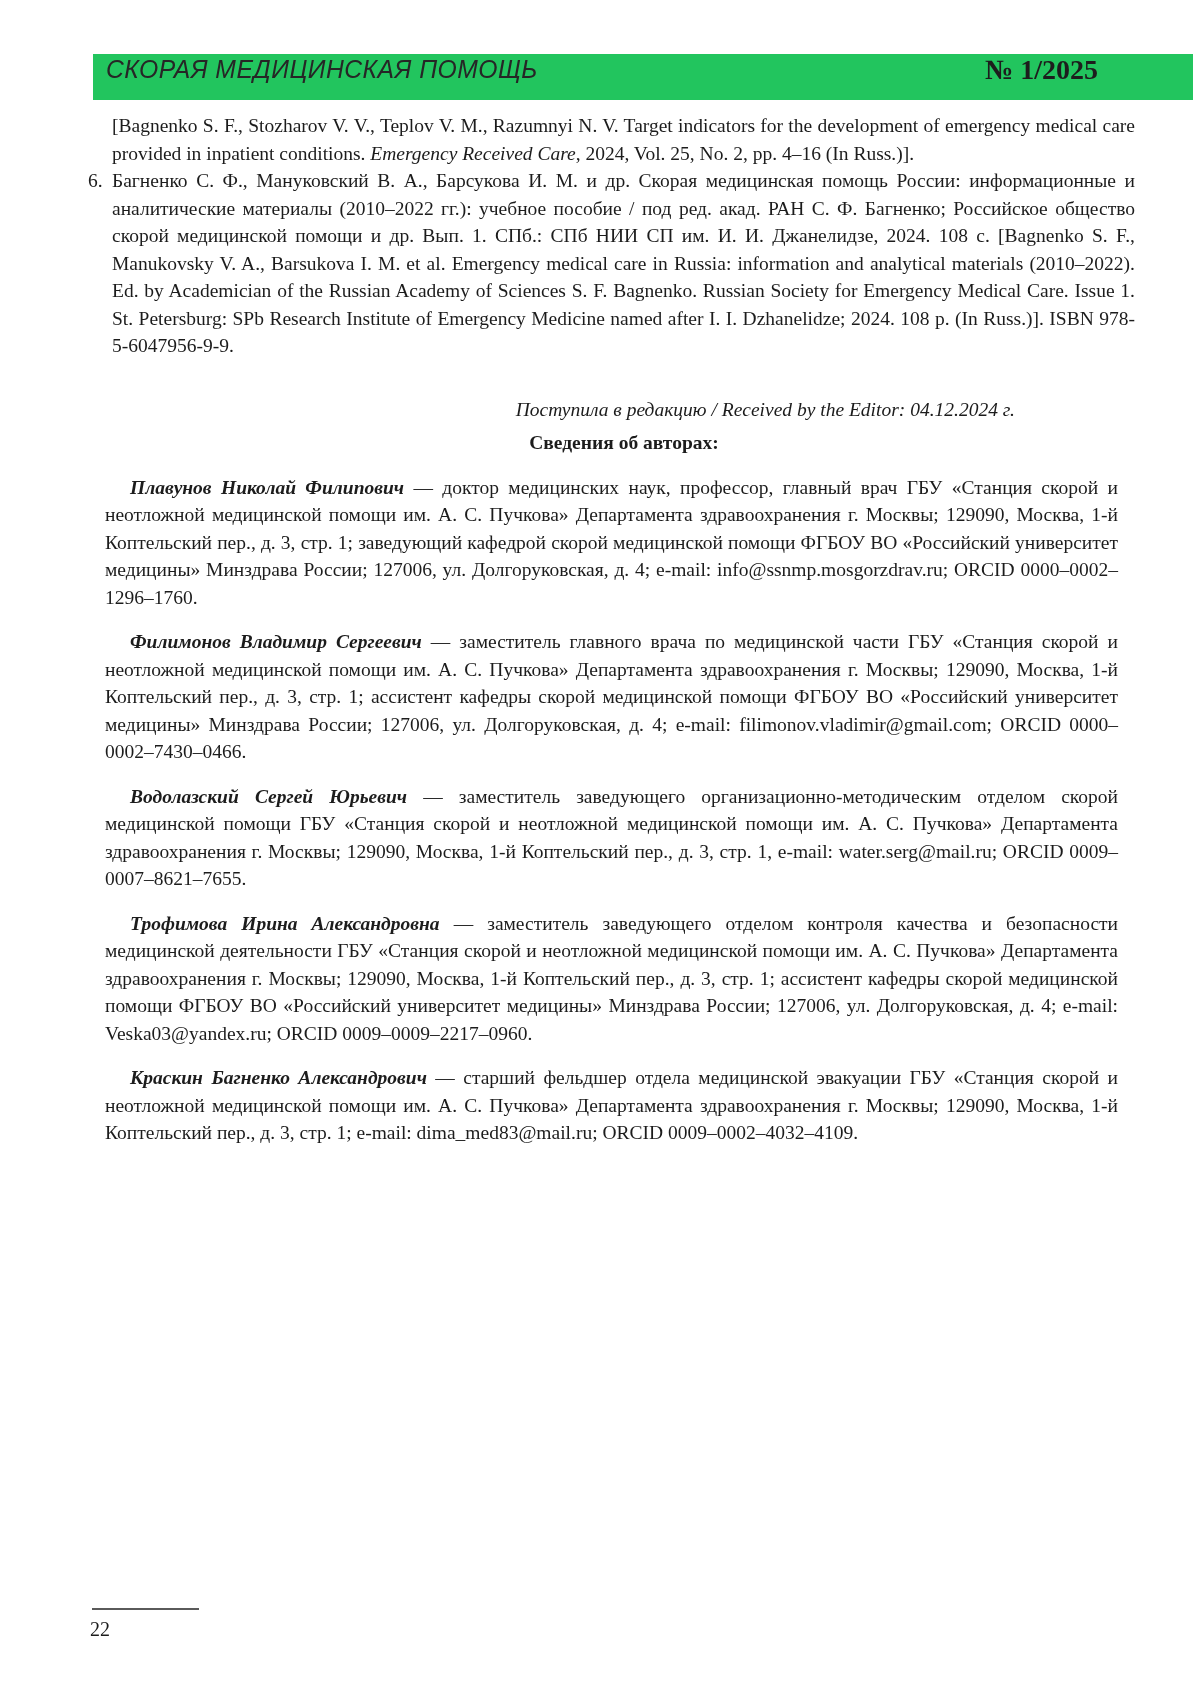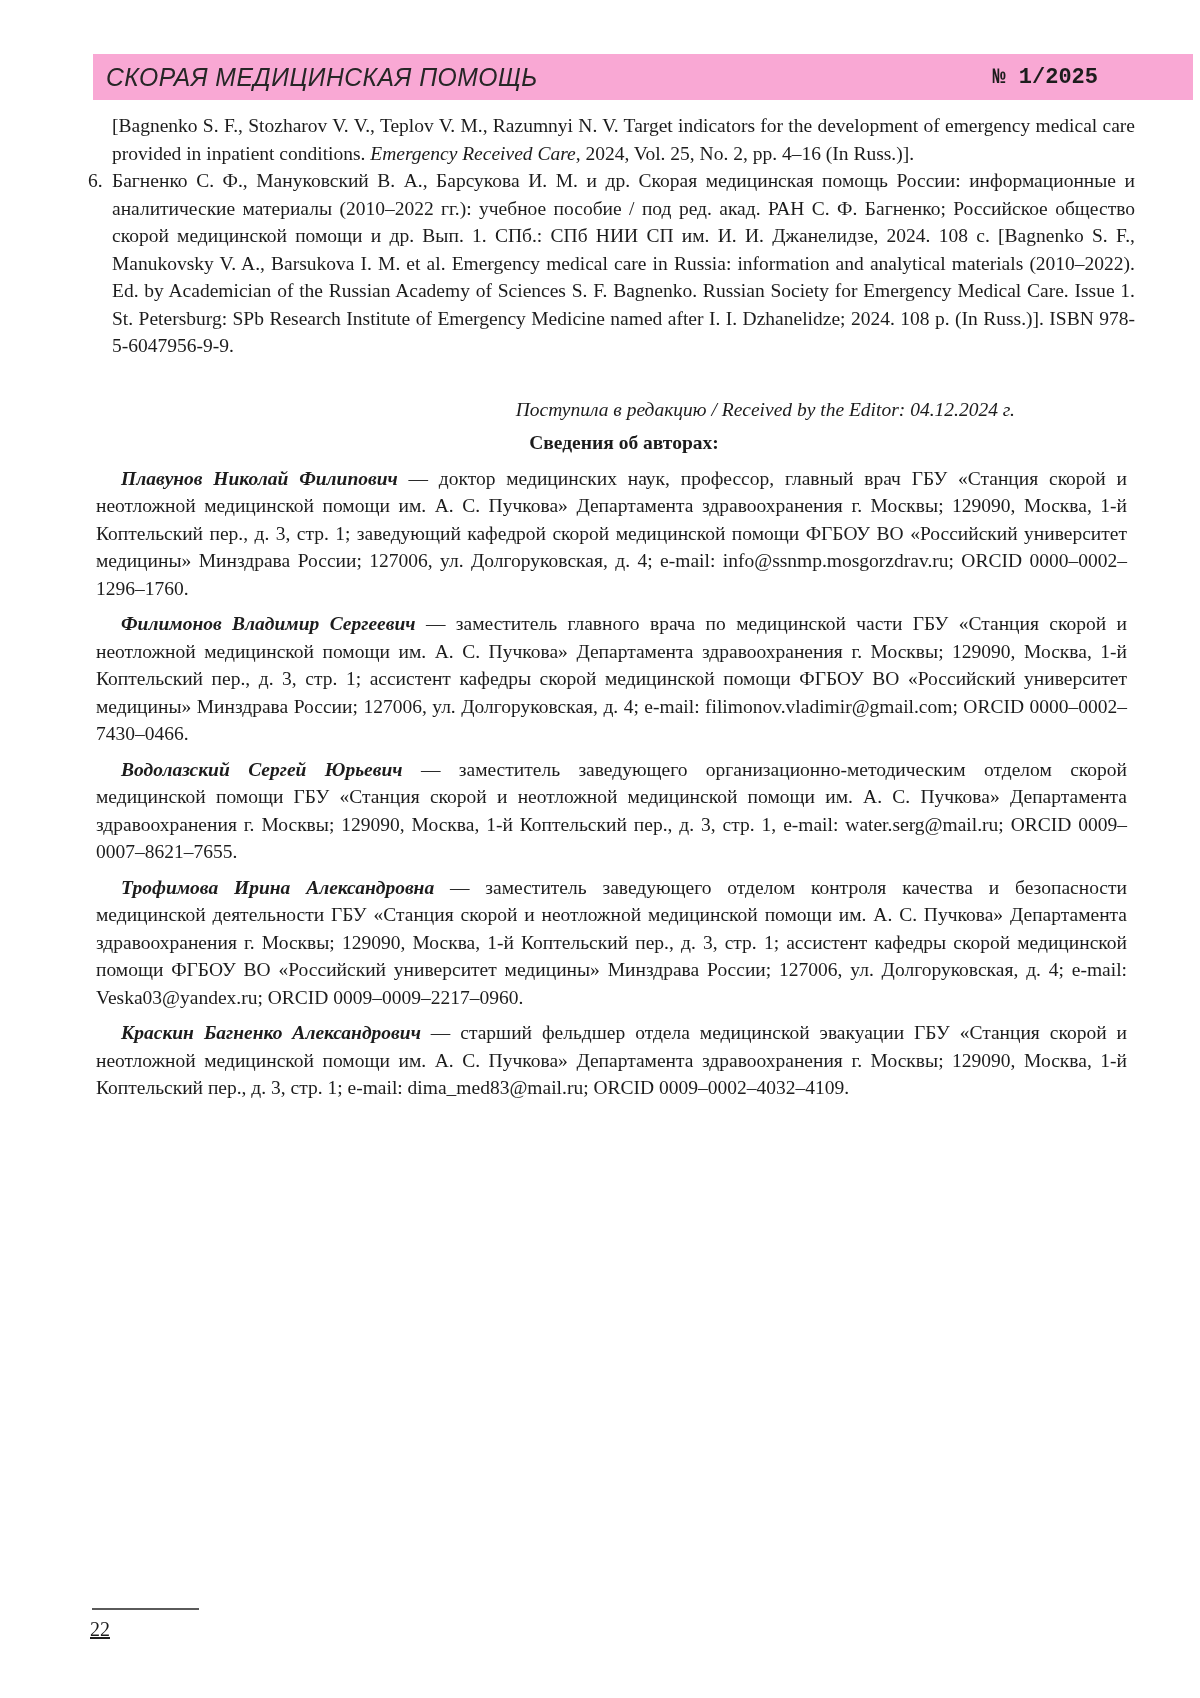--- a/index.html
+++ b/index.html
@@ -9,39 +9,39 @@
     background:#ffffff;
     margin:0 auto;
     font-family:"Liberation Serif", serif;
     color:#1c1c1c;
     overflow:hidden;
   }
   
   .header-bar {
     position:absolute; left:93px; top:54px;
     width:1100px; height:46px;
-    background:#f9a8d4;
-    display:flex; align-items:center; justify-content:space-between;
+    background:#22c55e;
+    display:flex; align-items:flex-start; justify-content:space-between;
     padding:0 95px 0 13px;
     box-sizing:border-box;
   }
   .journal-title {
     font-family:"Liberation Sans", sans-serif;
     font-style:italic;
     font-size:26px;
     letter-spacing:0.5px;
     color:#262626;
     transform:scaleX(0.95);
     transform-origin:left center;
     white-space:nowrap;
   }
   .issue-number {
-    font-family:Liberation Mono, monospace;
+    font-family:Liberation Serif, serif;
     font-weight:bold;
-    font-size:22px;
+    font-size:28px;
     color:#1d1d1d;
     white-space:nowrap;
   }
   
   .content {
     position:absolute; left:88px; top:112px;
     width:1047px;
     font-size:19.5px;
     line-height:27.5px;
     text-align:justify;
@@ -65,38 +65,37 @@
     padding-right:120px;
     font-style:italic;
   }
   .authors-heading {
     margin:6px 0 0 0;
     font-weight:bold;
     text-indent:25px;
     text-align:center;
   }
   .author-par {
-    margin:8px;
+    margin:17px;
     text-indent:25px;
   }
   .author-name {
     font-style:italic;
     font-weight:bold;
   }
   
   .footer-rule {
     position:absolute; left:92px; top:1608px;
     width:107px; height:0;
     border-top:2px solid #5a5a5a;
   }
   .page-number {
     position:absolute; left:90px; top:1618px;
     font-size:20px;
     color:#1c1c1c;
-    text-decoration:underline;
   }
 </style>
 </head>
 <body>
 
 <div class="page">
 
   <div class="header-bar">
     <span class="journal-title">СКОРАЯ МЕДИЦИНСКАЯ ПОМОЩЬ</span>
     <span class="issue-number">№ 1/2025</span>

